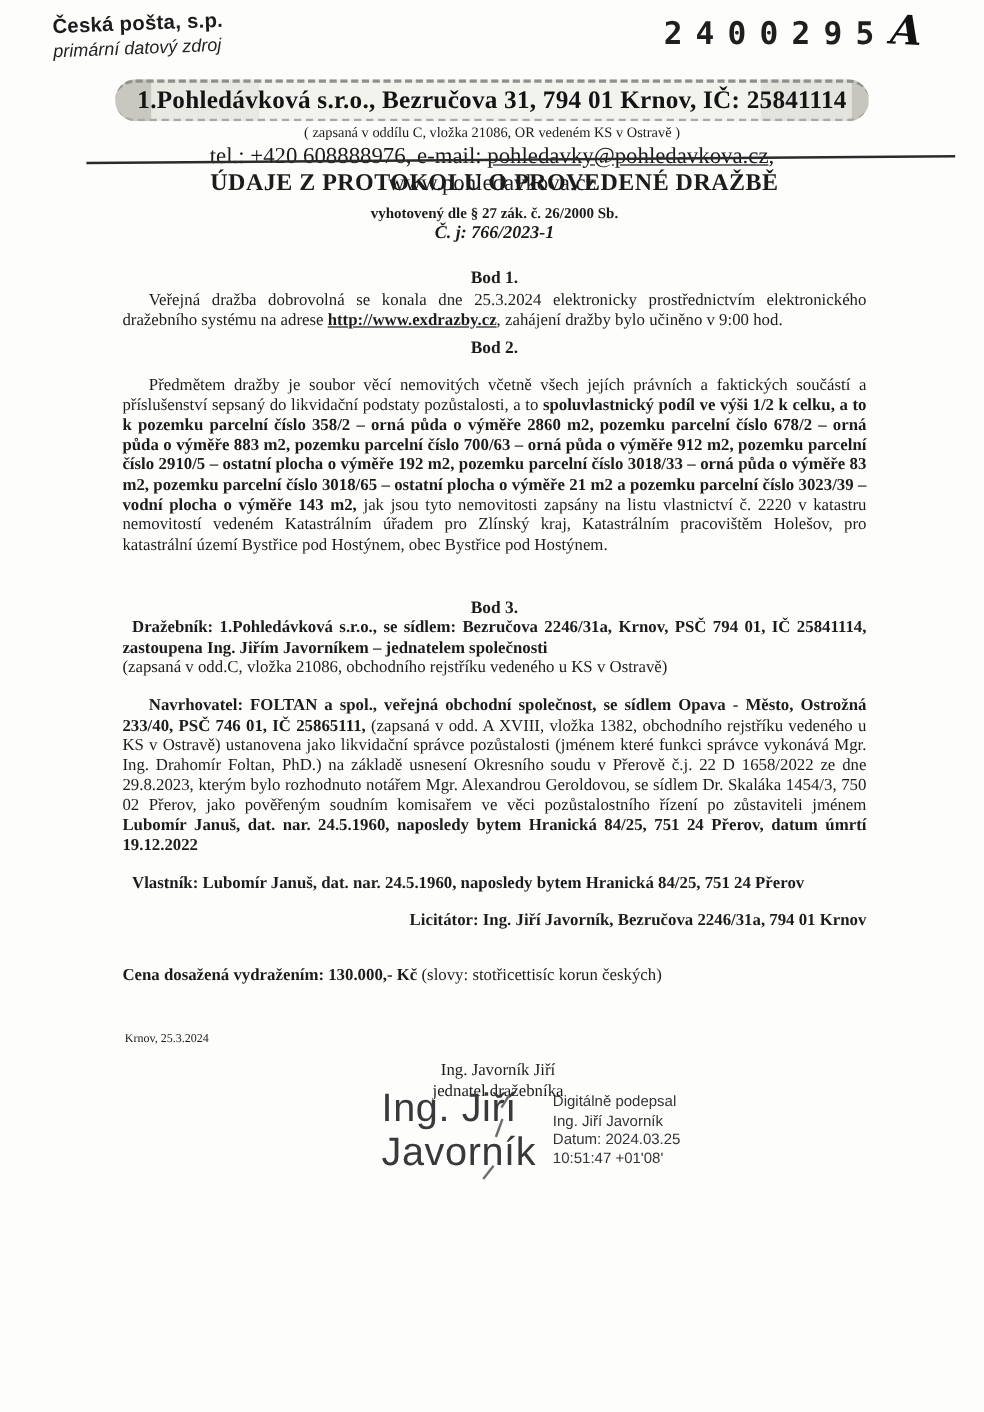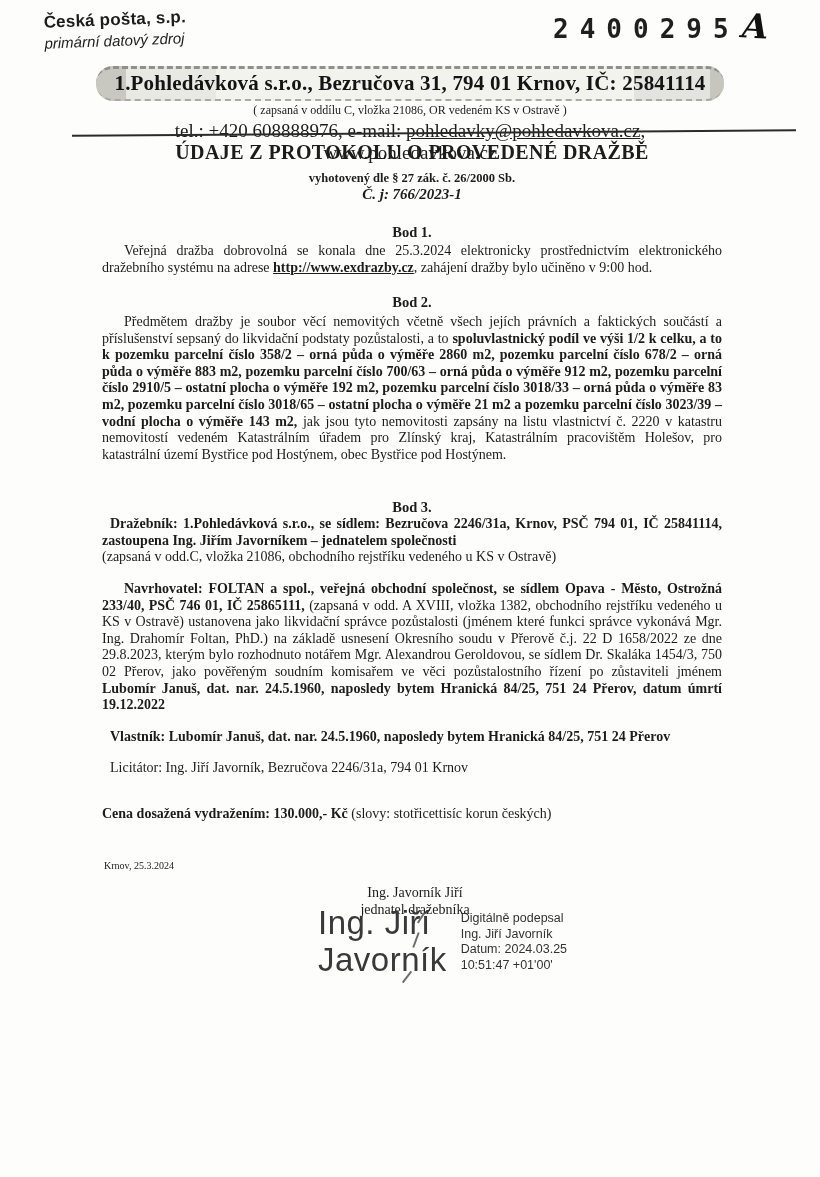--- a/index.html
+++ b/index.html
@@ -44,31 +44,31 @@
   }
 
   
   .col { position:absolute; left:102px; width:620px; }
 
   .doc-title { top:141px; text-align:center; font-weight:bold; font-size:20px; letter-spacing:.4px; }
   .doc-sub   { top:171px; text-align:center; font-weight:bold; font-size:12.5px; }
   .doc-ref   { top:186px; text-align:center; font-weight:bold; font-style:italic; font-size:15px; }
 
   .bod-head { text-align:center; font-weight:bold; font-size:14.5px; }
-  .h1 { top:224px; }  .h2 { top:294px; }  .h3 { top:499px; }  .h5 { top:789px; }
+  .h1 { top:224px; }  .h2 { top:282px; }  .h3 { top:499px; }  .h5 { top:789px; }
 
   .para { font-size:14px; line-height:16.6px; text-align:justify; }
   .para.indent { text-indent:22px; }
   .p-bod1 { top:243px; }
   .p-bod2 { top:314px; }
   .p-drazebnik { top:516px; }
   .p-drazebnik .note { font-weight:normal; }
   .p-navrhovatel { top:581px; }
   .p-vlastnik { top:729px; font-weight:bold; text-indent:8px; text-align:left; }
-  .p-licitator { top:760px; font-weight:normal; text-indent:8px; text-align:left; }
+  .p-licitator { top:760px; font-weight:bold; text-indent:8px; text-align:right; }
   .p-cena { top:806px; text-align:left; }
   .link { font-weight:bold; text-decoration:underline; }
 
   .place-date { position:absolute; left:104px; top:860px; font-size:10px; }
 
   .signer { position:absolute; left:300px; top:884px; width:230px; text-align:center; font-size:14px; line-height:17px; }
 
   
   .dsig { position:absolute; left:318px; top:904px; display:flex; color:#39393b;justify-content:flex-end; }
   .dsig-big { font-family:"Liberation Sans", sans-serif; font-size:33px; line-height:37px; letter-spacing:.5px; }
@@ -129,17 +129,17 @@
       <div>Ing. Jiří</div>
       <div>Javorník</div>
     </div>
     <span class="sig-stroke s1"></span>
     <span class="sig-stroke s2"></span>
     <span class="sig-stroke s3"></span>
     <div class="dsig-detail">
       <div>Digitálně podepsal</div>
       <div>Ing. Jiří Javorník</div>
       <div>Datum: 2024.03.25</div>
-      <div>10:51:47 +01'00'</div>
+      <div>10:51:47 +01'08'</div>
     </div>
   </div>
 
 </div>
 
 </body></html>

